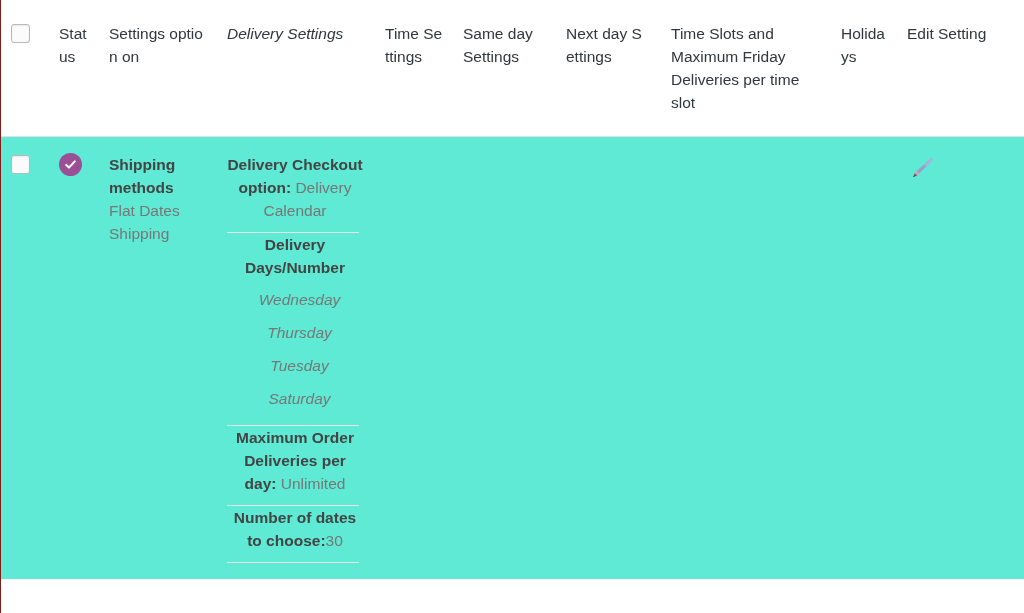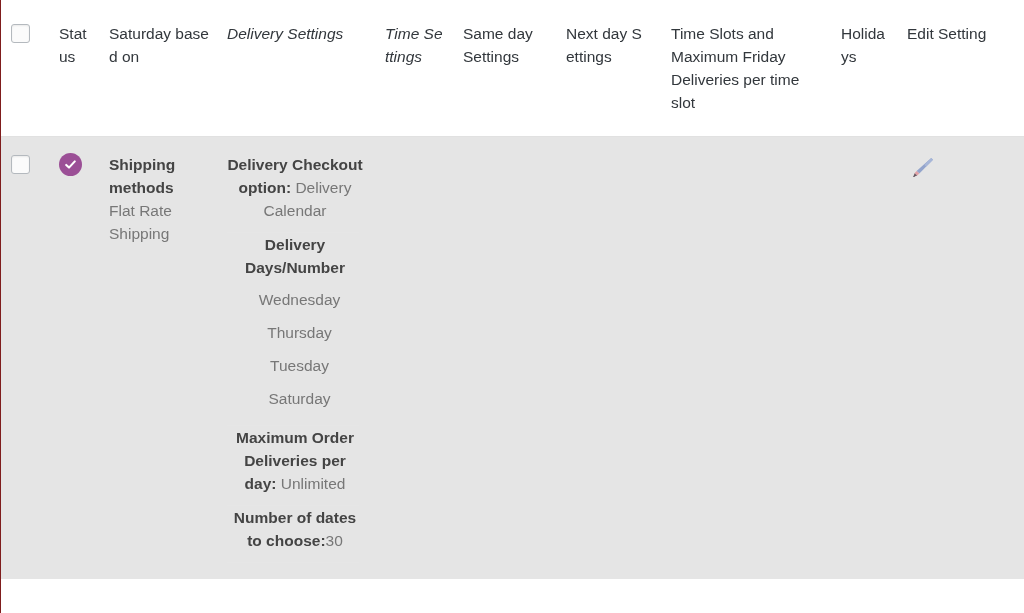--- a/index.html
+++ b/index.html
@@ -62,31 +62,31 @@
     white-space: normal;
   }
   thead th.th-check {
     padding-left: 10px;
     padding-right: 0;
     padding-top: 24px;
   }
   thead th.th-status  { padding-left: 10px; }
   thead th.th-based   { padding-left: 8px; }
   thead th.th-delsets { padding-left: 8px; font-style: italic; }
-  thead th.th-time    { padding-left: 14px; font-style: italic; }
+  thead th.th-time    { padding-left: 14px; }
   thead th.th-sameday { padding-left: 12px; margin-top: 36px; }
   thead th.th-nextday { padding-left: 12px; }
   thead th.th-slots   { padding-left: 14px; word-break: normal; }
   thead th.th-holidays{ padding-left: 14px; }
   thead th.th-edit    { padding-left: 14px; }
 
   
   tbody tr.data-row { background: #f9f9f9; }
   tbody td {
-    background: #e5e5e5;
+    background: #5eead4;
     vertical-align: top;
     padding: 16px 8px 16px 0;
     font-size: 15.5px;
     line-height: 23px;
     color: #555d66;
   }
   td.td-check   { padding-left: 10px; padding-top: 18px; padding-right: 0; }
   td.td-status  { padding-left: 10px; padding-top: 16px; }
   td.td-based   { padding-left: 8px; }
   td.td-delsets { padding-left: 8px; padding-top: 16px; }
@@ -138,21 +138,21 @@
   }
   .ds-title {
     font-weight: 700;
     color: #444444;
     display: inline;
   }
   .ds-value {
     color: #777777;
     display: inline;
   }
-  .ds-list { margin: 4px 0 0 0; padding: 0; list-style: none; }
+  .ds-list { margin: 4px 0 0 0; padding: 0; list-style: none; font-style: italic; }
   .ds-list li {
     color: #777777;
     padding: 5px 0 5px 9px;
     line-height: 23px;
   }
 
   
   .pencil-btn {
     display: inline-block;
     width: 30px;
@@ -178,21 +178,21 @@
       <col class="c-holidays">
       <col class="c-edit">
     </colgroup>
 
     <thead>
       <tr>
         <th class="th-check">
           <span class="cb"></span>
         </th>
         <th class="th-status">Status</th>
-        <th class="th-based">Saturday based on</th>
+        <th class="th-based">Settings option on</th>
         <th class="th-delsets">Delivery Settings</th>
         <th class="th-time">Time Settings</th>
         <th class="th-sameday">Same day Settings</th>
         <th class="th-nextday">Next day Settings</th>
         <th class="th-slots">Time Slots and Maximum Friday Deliveries per time slot</th>
         <th class="th-holidays">Holidays</th>
         <th class="th-edit">Edit Setting</th>
       </tr>
     </thead>
 
@@ -209,21 +209,21 @@
               <svg width="13" height="13" viewBox="0 0 13 13" aria-hidden="true">
                 <path d="M2.2 6.9 L5.0 9.6 L10.8 3.4" fill="none" stroke="#ffffff" stroke-width="2.1" stroke-linecap="round" stroke-linejoin="round"></path>
               </svg>
             </span>
           </span>
         </td>
 
         <td class="td-based">
           <div class="based-block">
             <span class="line b-strong">Shipping methods</span>
-            <span class="line b-muted">Flat Rate Shipping</span>
+            <span class="line b-muted">Flat Dates Shipping</span>
           </div>
         </td>
 
         <td class="td-delsets">
           <div class="ds-block">
 
             <div class="ds-sect">
               <span class="ds-title">Delivery Checkout option</span><span class="ds-title">: </span><span class="ds-value">Delivery Calendar</span>
             </div>
             <hr class="ds-divider">

